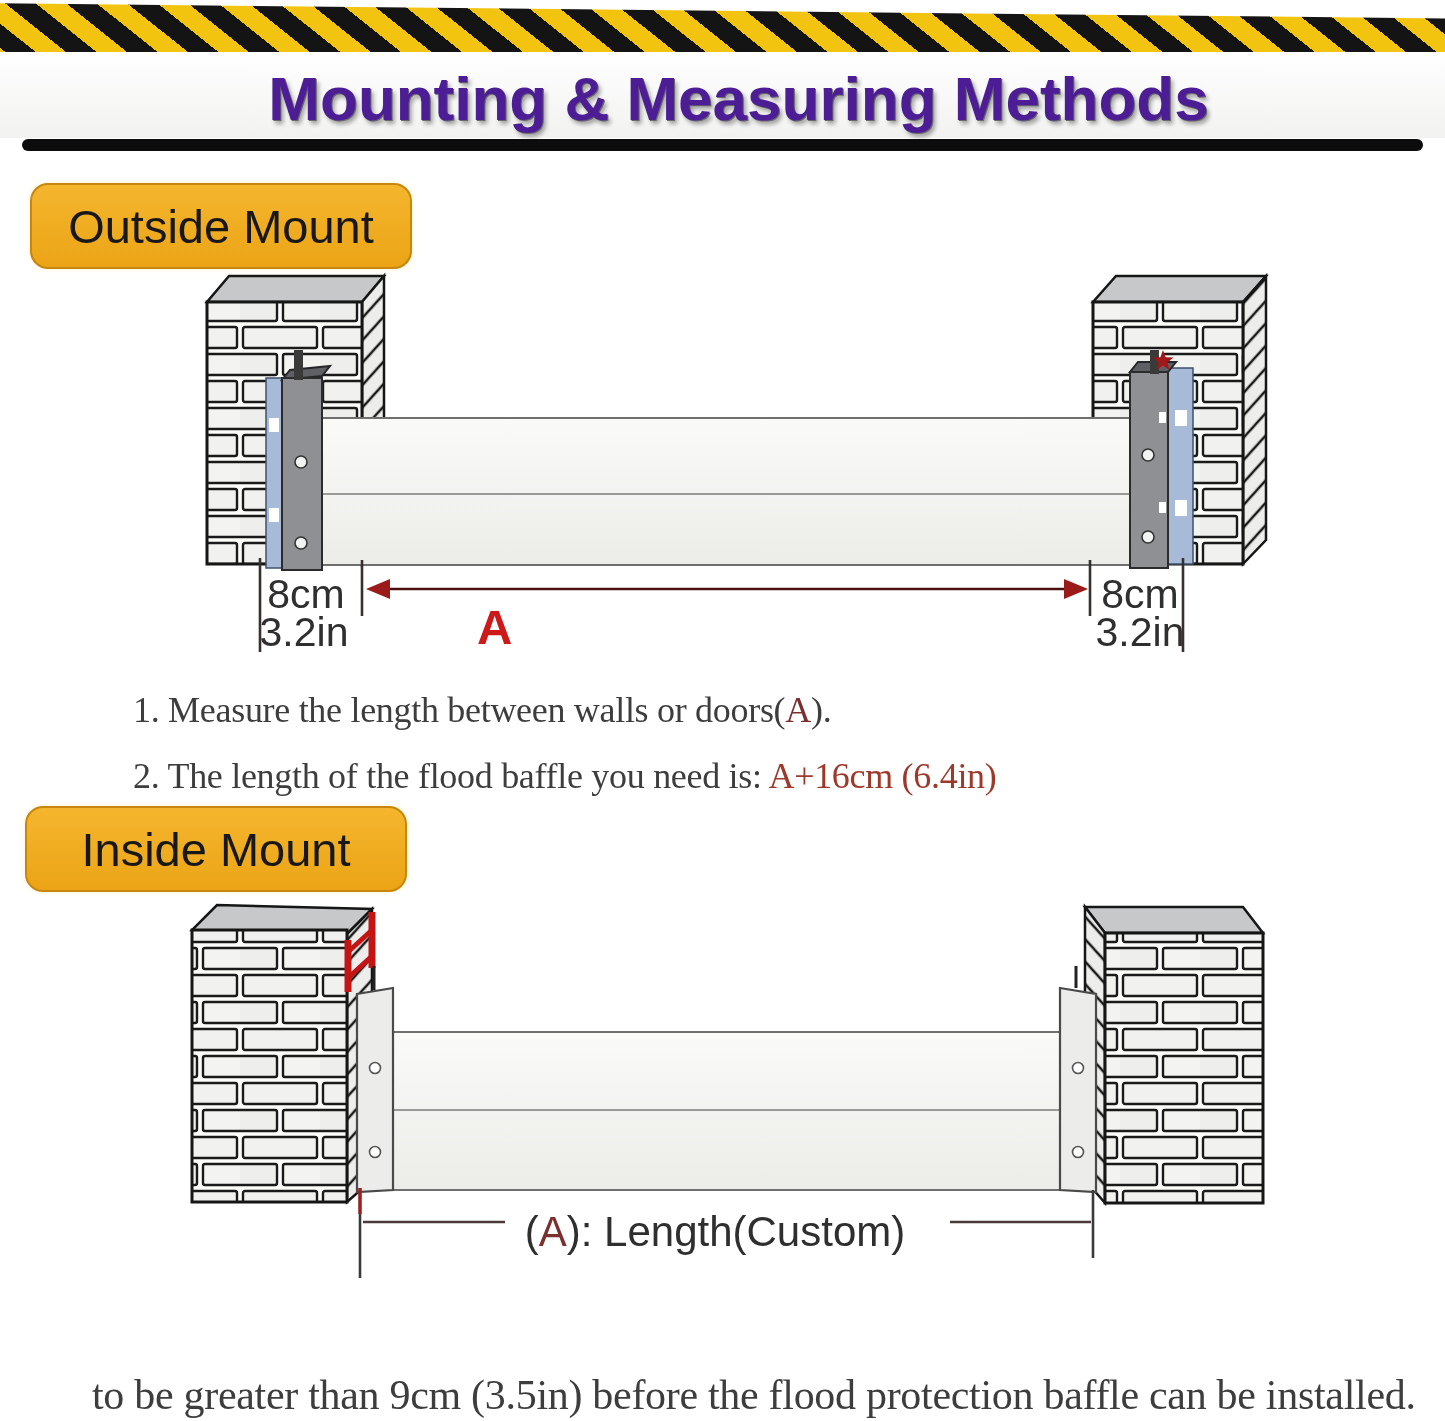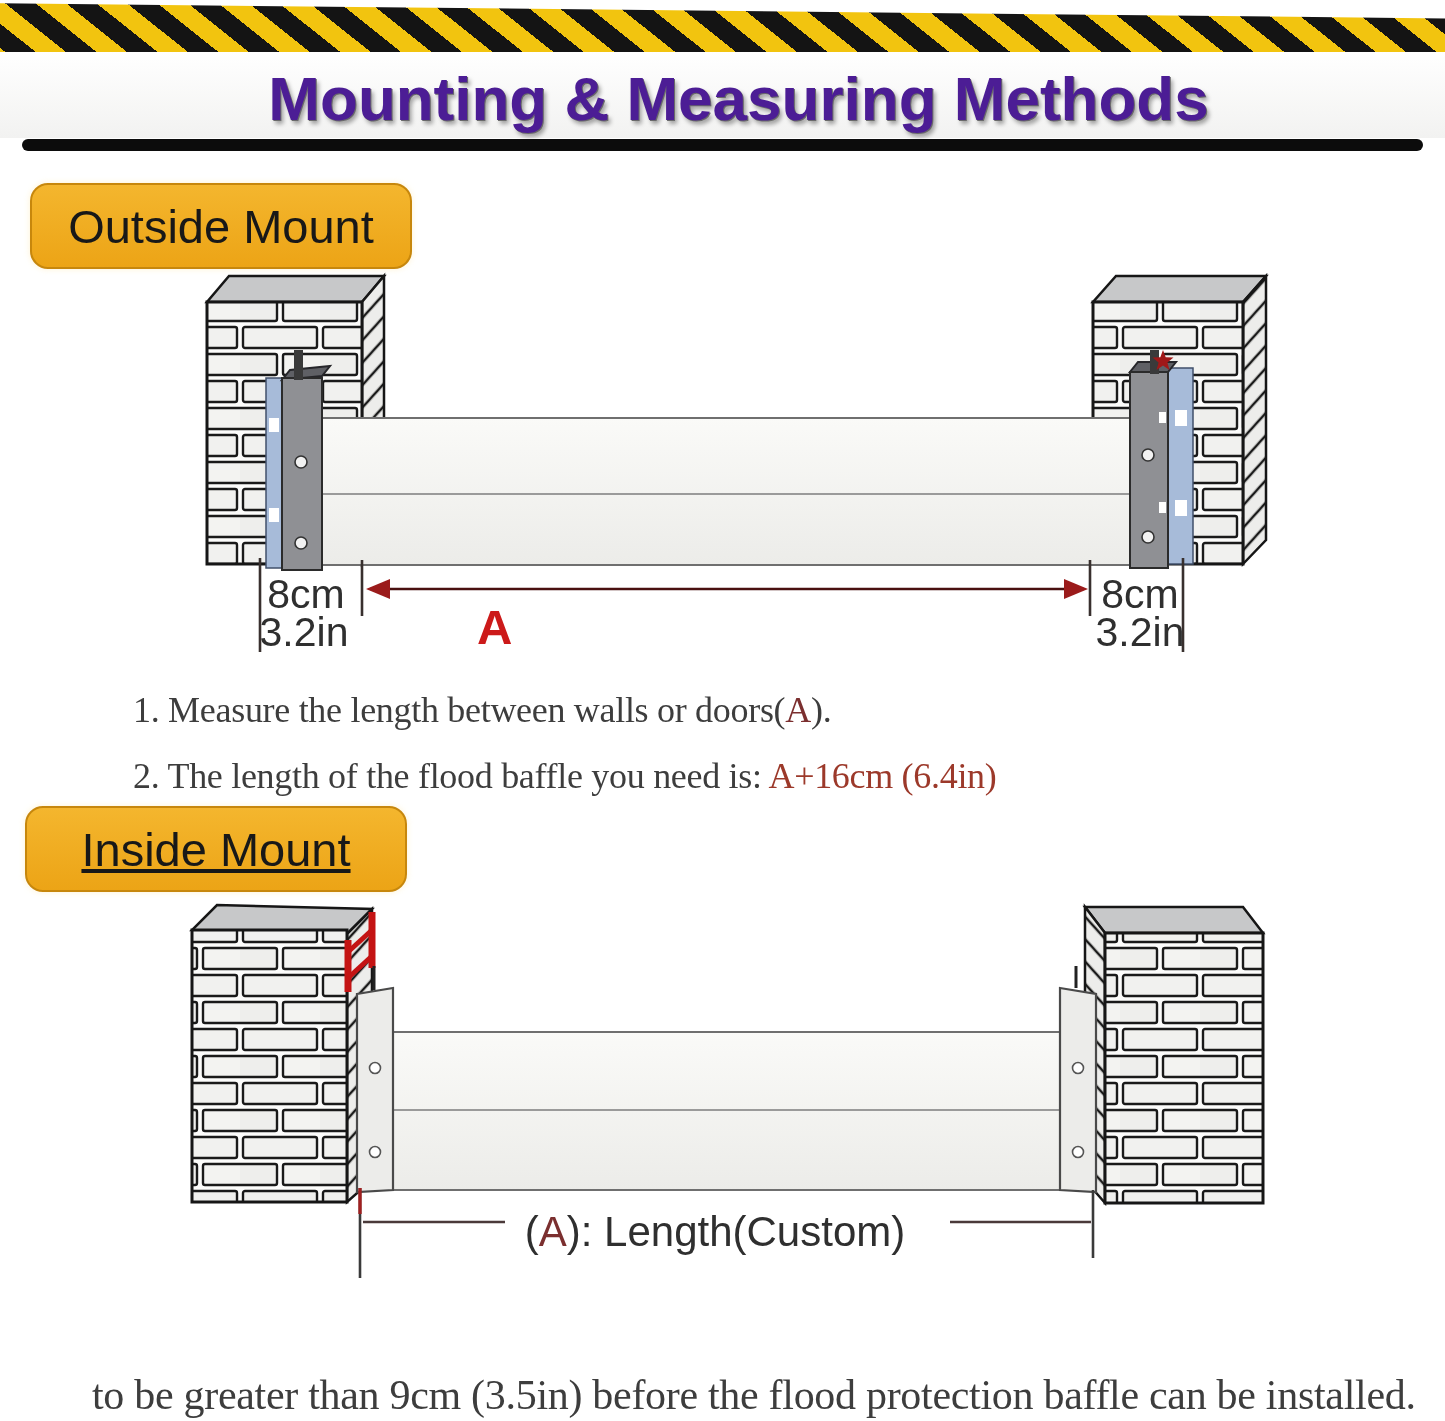--- a/index.html
+++ b/index.html
@@ -17,21 +17,21 @@
     text-shadow:1px 1px 0 #6a6a6a,3px 4px 4px rgba(0,0,0,.35);}
   .title-underline{position:absolute;left:22px;top:139px;width:1401px;height:12px;
     background:#0c0c0c;border-radius:6px;}
 
   
   .mount-label{position:absolute;width:378px;height:82px;border-radius:18px;
     background:linear-gradient(#f4b62e,#eca416);border:2px solid #c7870c;
     display:flex;align-items:center;justify-content:center;
     font-size:47px;color:#181818;box-shadow:0 0 6px rgba(255,240,200,.8);}
   #outside-label{left:30px;top:183px;}
-  #inside-label{left:25px;top:806px;text-decoration:underline;}
+  #inside-label{left:25px;top:806px;}
 
   
   svg.diagram{position:absolute;left:0;top:0;}
 
   
   .t{position:absolute;white-space:nowrap;color:#2f2f2f;line-height:1.15;}
   .meas{font-size:41px;text-align:center;width:108px;}
   #o-left-cm{left:252px;top:571px;}
   #o-left-in{left:250px;top:609px;}
   #o-right-cm{left:1086px;top:571px;}

